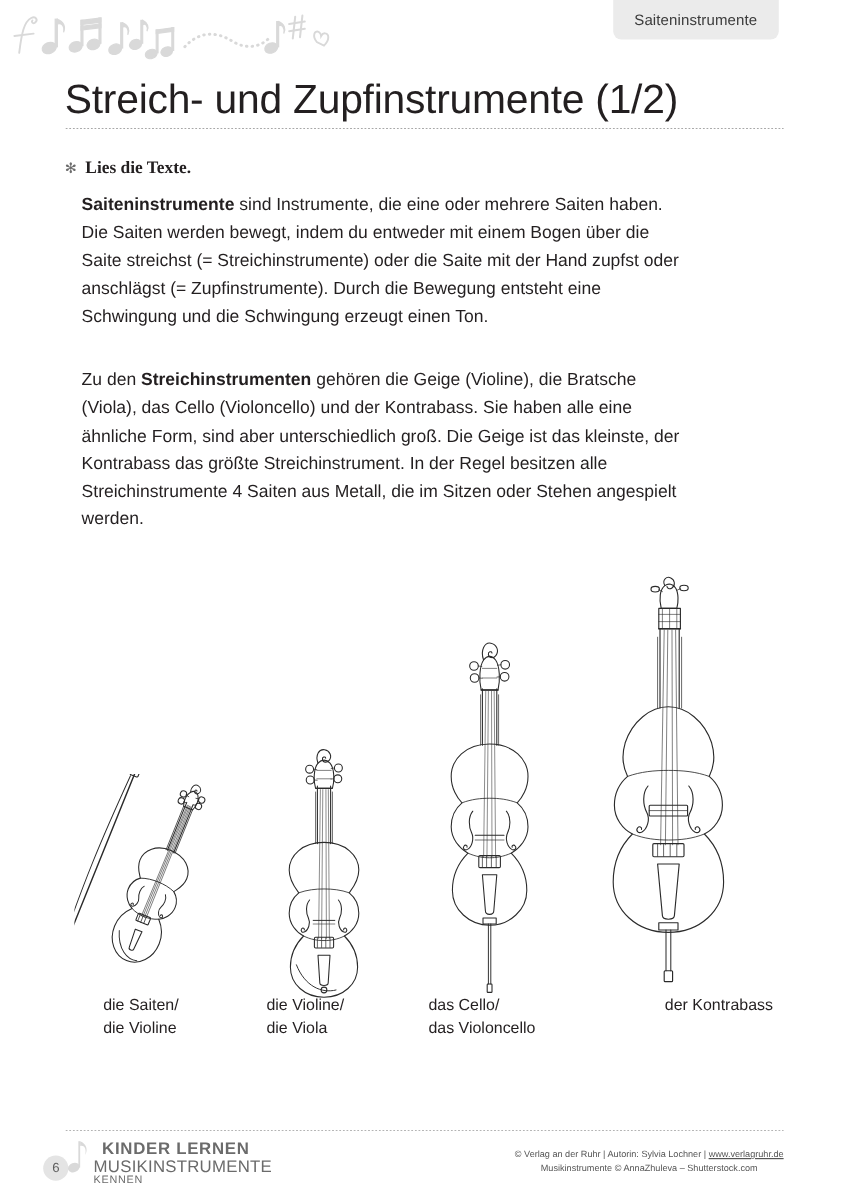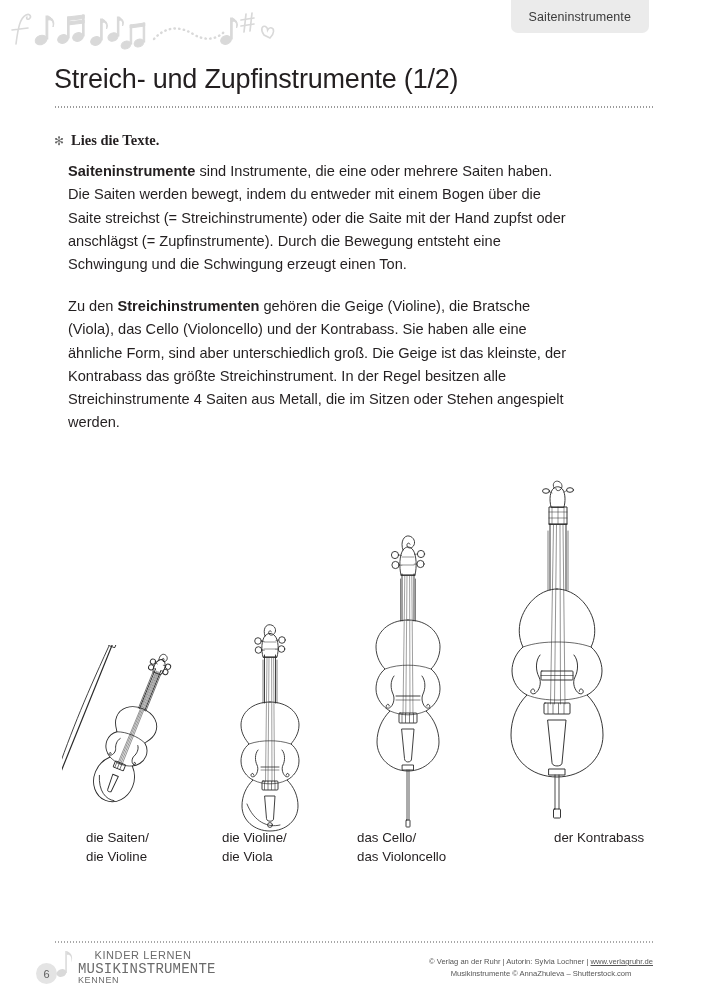--- a/index.html
+++ b/index.html
@@ -35,21 +35,21 @@
     font-size: 12.5px;
     color: #3b3b3b;
     letter-spacing: .1px;
   }
 
   
   #page-title {
     position: absolute;
     left: 54px;
     top: 64px;
-    font-size: 27px;
+    font-size: 34px;
     font-weight: normal;
     color: #231f20;
     letter-spacing: -.2px;
     margin: 0;
   }
   #title-rule {
     position: absolute;
     left: 54px;
     top: 106px;
     width: 599px;
@@ -84,21 +84,21 @@
   .body-paragraph {
     position: absolute;
     left: 68px;
     width: 500px;
     font-size: 14.6px;
     line-height: 23.3px;
     color: #231f20;
     margin: 0;
   }
   #paragraph-1 { top: 160px; }
-  #paragraph-2 { top: 295px; }
+  #paragraph-2 { top: 306px; }
   .body-paragraph b { font-weight: bold; }
 
   
   #instrument-row {
     position: absolute;
     left: 0;
     top: 455px;
     width: 707px;
     height: 380px;
   }
@@ -158,30 +158,30 @@
   }
   #brand-logo {
     position: absolute;
     left: 78px;
     top: 950px;
     width: 130px;
     color: #6b6b6b;
     line-height: 1.05;
   }
   #brand-line-1 {
-    font-size: 11px;
+    font-size: 14px;
     letter-spacing: .6px;
-    text-align: center;
+    text-align: right;
     display: block;
+    font-weight: bold;
   }
   #brand-line-2 {
     font-size: 14px;
     letter-spacing: .2px;
     display: block;
-    font-family: Liberation Mono, monospace;
   }
   #brand-line-3 {
     font-size: 9px;
     letter-spacing: .6px;
     text-align: left;
     padding-right: 16px;
     display: block;
   }
   #credits {
     position: absolute;

